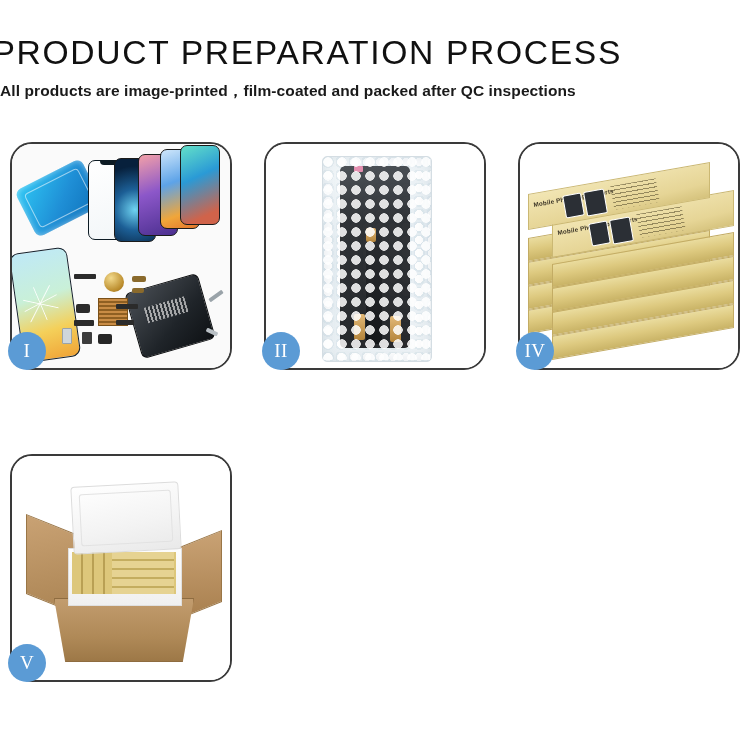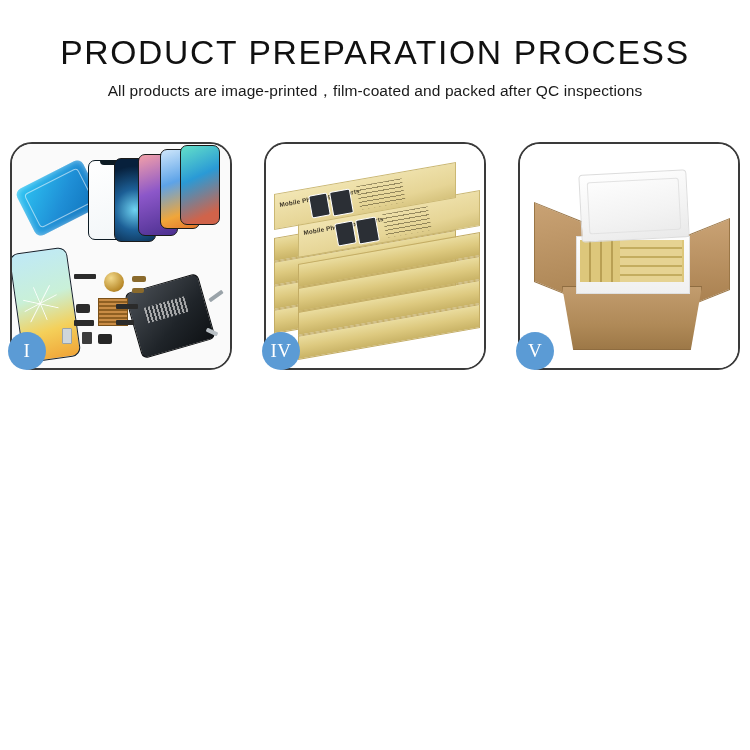--- a/index.html
+++ b/index.html
@@ -20,38 +20,37 @@
     width: 750px;
     height: 750px;
     background: #ffffff;
   }
 
   
   .header {
     position: absolute;
     top: 0; left: 0;
     width: 750px;
-    text-align: center;
     padding-top: 34px;
     box-sizing: border-box;
   }
   .title {
     font-family: "Liberation Sans", sans-serif;
     font-size: 33px;
     font-weight: 400;
     color: #111111;
     letter-spacing: 1.6px;
     line-height: 38px;
     white-space: nowrap;
     transform: scaleX(1.02);
   }
   .subtitle {
     font-family: "Liberation Sans", sans-serif;
     font-size: 15.5px;
-    font-weight: 400;
+    font-weight: 700;
     color: #1a1a1a;
     margin-top: 9px;
     letter-spacing: 0.1px;
     white-space: nowrap;
   }
 
   
   .grid {
     position: absolute;
     top: 142px;
@@ -426,20 +425,33 @@
         <div class="sm" style="left:104px;top:160px;width:22px;height:5px;"></div>
         <div class="chip" style="left:120px;top:132px;width:14px;height:6px;border-radius:2px;"></div>
         <div class="chip" style="left:120px;top:144px;width:12px;height:5px;border-radius:2px;"></div>
         <div class="sm" style="left:50px;top:184px;width:8px;height:14px;background:#cfd6db;border:1px solid #9aa3a9;"></div>
         <div class="sm" style="left:196px;top:150px;width:16px;height:4px;background:#9aa3a9;transform:rotate(-35deg);"></div>
         <div class="sm" style="left:194px;top:186px;width:12px;height:4px;background:#b9c0c5;transform:rotate(25deg);"></div>
       </div>
       <div class="badge">I</div>
     </div>
 
+    <div class="panel">
+      <div class="panel-inner p2">
+        <div class="bag"></div>
+        <div class="lcd"></div>
+        <div class="flex"></div>
+        <div class="gold" style="left:88px;top:170px;"></div>
+        <div class="gold" style="left:124px;top:172px;"></div>
+        <div class="gold" style="left:100px;top:84px;width:10px;height:14px;"></div>
+        <div class="pinkdot"></div>
+        <div class="bagoverlay"></div>
+      </div>
+      <div class="badge">II</div>
+    </div>
 
 
     <div class="panel">
       <div class="panel-inner p4">
         <div class="layer" style="top:150px;"></div>
         <div class="layer" style="top:126px;"></div>
         <div class="layer" style="top:102px;"></div>
         <div class="layer" style="top:78px;"></div>
 
         <div class="layer2" style="top:176px;"></div>

